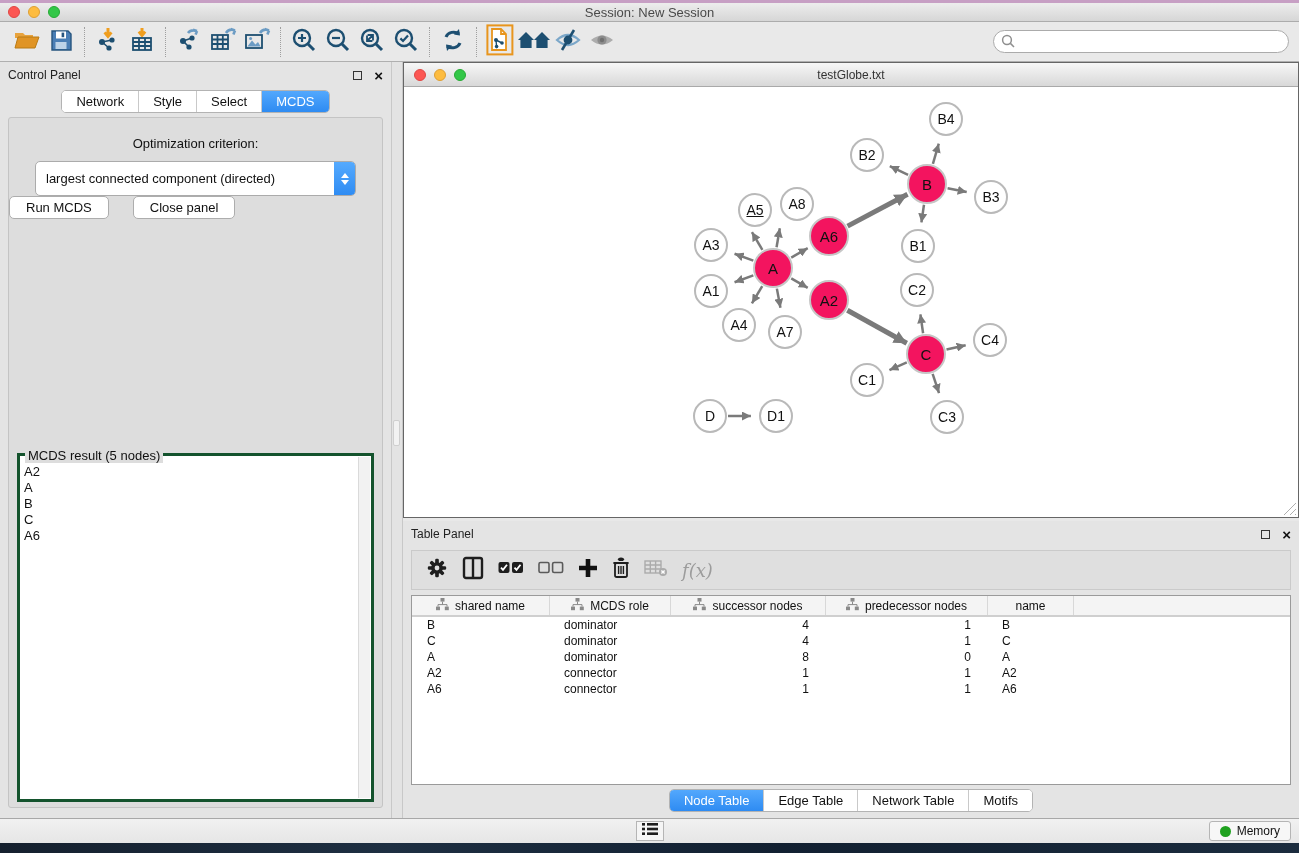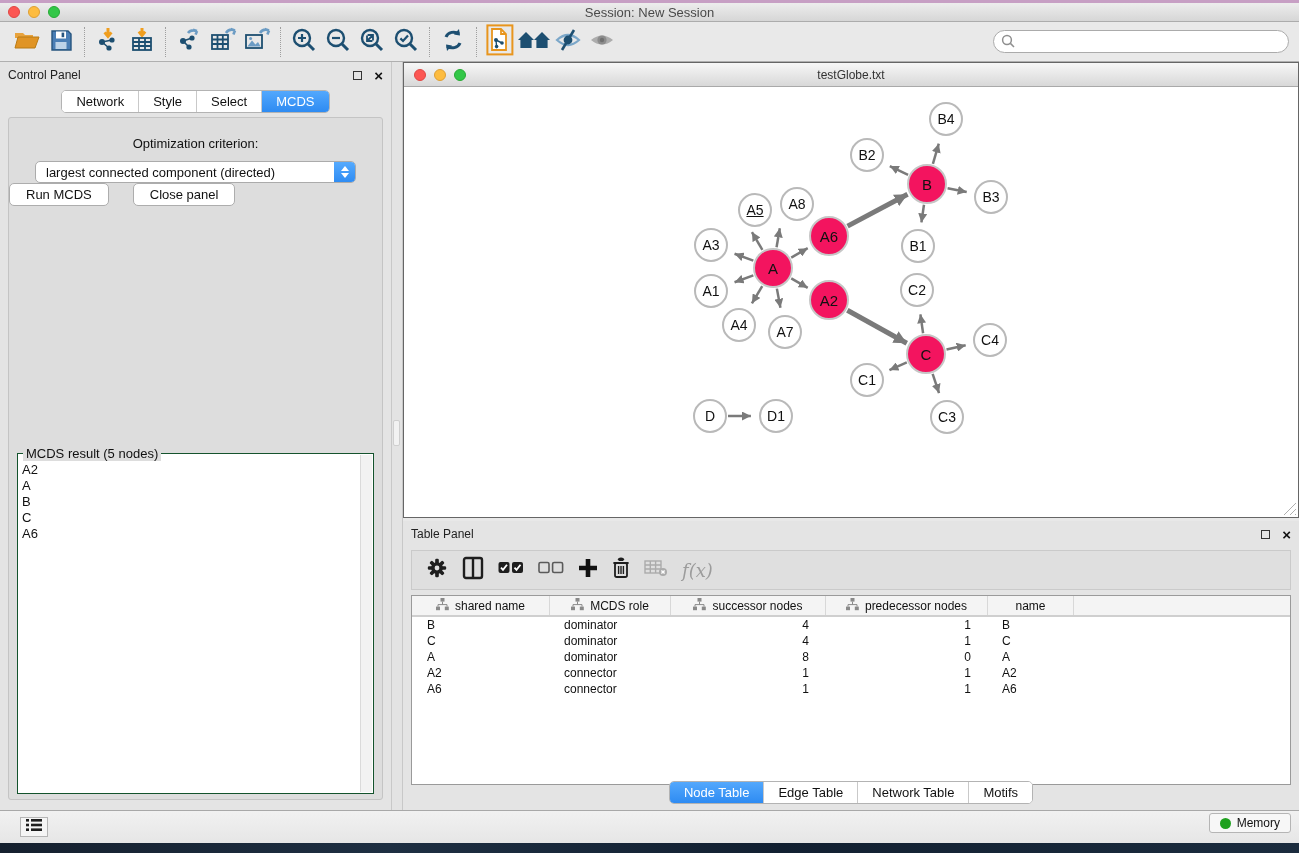--- a/index.html
+++ b/index.html
@@ -33,28 +33,28 @@
   .panel-head .spacer { flex:1; }
   .float-box { width:9px; height:9px; border:1.5px solid #333; margin-right:12px; cursor:pointer; }
   .close-x { font-size:15px; font-weight:bold; color:#111; line-height:9px; cursor:pointer; }
   .tabs-row { display:flex; justify-content:center; margin:2px 0 4px; }
   .seg-tabs { display:flex; border-radius:5px; overflow:hidden; border:1px solid #B3B3B3; background:#FFF; }
   .seg-tab { font-size:13px; color:#111; padding:3px 14px; background:#FFF; border-left:1px solid #C9C9C9; cursor:pointer; }
   .seg-tab:first-child { border-left:none; }
   .seg-tab.active { background:linear-gradient(#53A8FD,#2E8BF2); color:#FFF; }
   .cp-inner { flex:1; margin:0 8px 10px; background:#DDDDDD; border:1px solid #C4C4C4; border-radius:3px; position:relative; padding-top:18px; }
   .opt-label { text-align:center; font-size:13px; color:#111; margin-bottom:10px; }
-  .dropdown { margin:0 26px; height:22px; background:#FFF; border:1px solid #ABABAB; border-radius:5px; display:flex; align-items:center; position:relative; cursor:pointer; }
+  .dropdown { margin:0 26px; height:35px; background:#FFF; border:1px solid #ABABAB; border-radius:5px; display:flex; align-items:center; position:relative; cursor:pointer; }
   .dropdown .dd-text { flex:1; font-size:13px; color:#111; padding-left:10px; white-space:nowrap; }
   .dd-spin { width:21px; height:100%; background:linear-gradient(#55AAFE,#2F8CF3); border-radius:0 4px 4px 0; display:flex; flex-direction:column; align-items:center; justify-content:center; gap:2px; }
   .tri-up { width:0; height:0; border-left:4px solid transparent; border-right:4px solid transparent; border-bottom:5px solid #FFF; }
   .tri-dn { width:0; height:0; border-left:4px solid transparent; border-right:4px solid transparent; border-top:5px solid #FFF; }
   .btn-row { display:flex; justify-content:flex-start; gap:24px; }
   .std-btn { background:#FFF; border:1px solid #ADADAD; border-radius:5px; font-size:13px; color:#111; padding:3px 16px; cursor:pointer; }
-  .result-box { position:absolute; left:8px; right:8px; top:335px; bottom:5px; border:1px solid #14532d; background:#FFF;padding-left:46px; }
+  .result-box { position:absolute; left:8px; right:8px; top:335px; bottom:5px; border:3px solid #14532d; background:#FFF;padding-left:46px; }
   .result-legend { position:absolute; top:-8px; left:5px; background:#DDDDDD; font-size:13px; color:#111; padding:0 3px; }
   .result-list { position:absolute; inset:8px 14px 2px 4px; overflow:hidden; }
   .result-item { font-size:13px; color:#111; line-height:16px; }
   .result-scroll { position:absolute; top:1px; bottom:1px; right:1px; width:12px; background:#F2F2F2; border-left:1px solid #DADADA; }
 
   .v-divider { width:12px; background:#E3E3E3; position:relative; }
   .v-divider::before { content:""; position:absolute; left:0; top:0; bottom:0; width:1px; background:#C8C8C8; }
   .v-divider::after { content:""; position:absolute; right:0; top:0; bottom:0; width:1px; background:#C8C8C8; }
   .v-handle { position:absolute; top:358px; left:2px; width:7px; height:26px; background:#F2F2F2; border:1px solid #CFCFCF; border-radius:2px; }
 
@@ -84,21 +84,21 @@
   .thead { display:flex; height:21px; background:#F4F4F4; border-bottom:2px solid #CFCFCF; }
   .th { display:flex; align-items:center; justify-content:center; gap:6px; font-size:12px; color:#111; border-left:1px solid #D8D8D8; }
   .th:first-child { border-left:none; }
   .trow { display:flex; height:16px; }
   .td { font-size:12px; color:#111; display:flex; align-items:center; border-left:1px solid transparent; }
   .td.left { justify-content:flex-start; padding-left:14px; }
   .td.right { justify-content:flex-end; padding-right:16px; }
   .tbl-tabs-row { position:absolute; left:0; right:0; bottom:6px; display:flex; justify-content:center; }
 
   
-  .statusbar { height:33px; background:linear-gradient(#F1F1F1,#E6E6E6); border-top:1px solid #A8A8A8; display:flex; align-items:center; padding:0 20px; position:relative; }
+  .statusbar { height:25px; background:linear-gradient(#F1F1F1,#E6E6E6); border-top:1px solid #A8A8A8; display:flex; align-items:center; padding:0 20px; position:relative;justify-content:center; }
   .list-btn { width:28px; height:20px; background:#F5F5F5; border:1px solid #B5B5B5; display:flex; align-items:center; justify-content:center; cursor:pointer; }
   .memory-btn { position:absolute; right:8px; top:2px; height:20px; background:#F7F7F7; border:1px solid #B5B5B5; border-radius:3px; display:flex; align-items:center; gap:6px; padding:0 10px; font-size:12px; color:#111; cursor:pointer; }
   .mem-dot { width:11px; height:11px; border-radius:50%; background:#1FA11F; }
   .desktop-strip-bottom { height:10px; background:linear-gradient(90deg,#15202E,#1E2F42 30%,#122031 60%,#1B2C3E); }
 </style>
 </head>
 <body>
 
 <div class="app">
 

